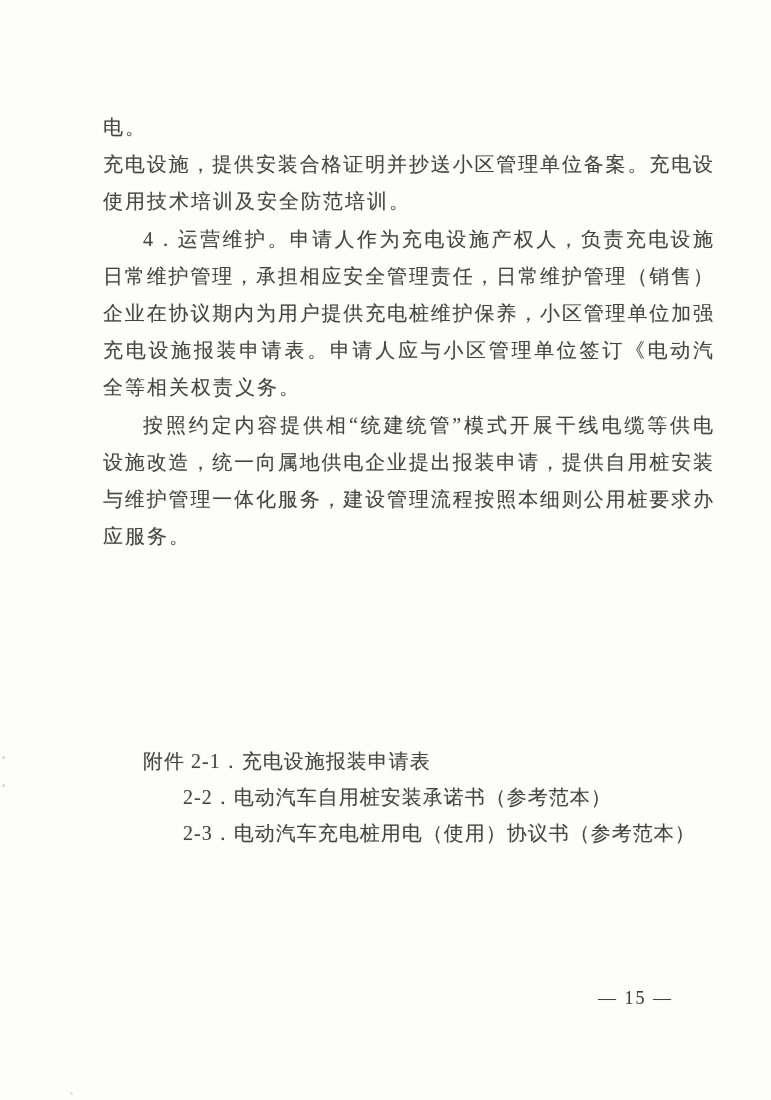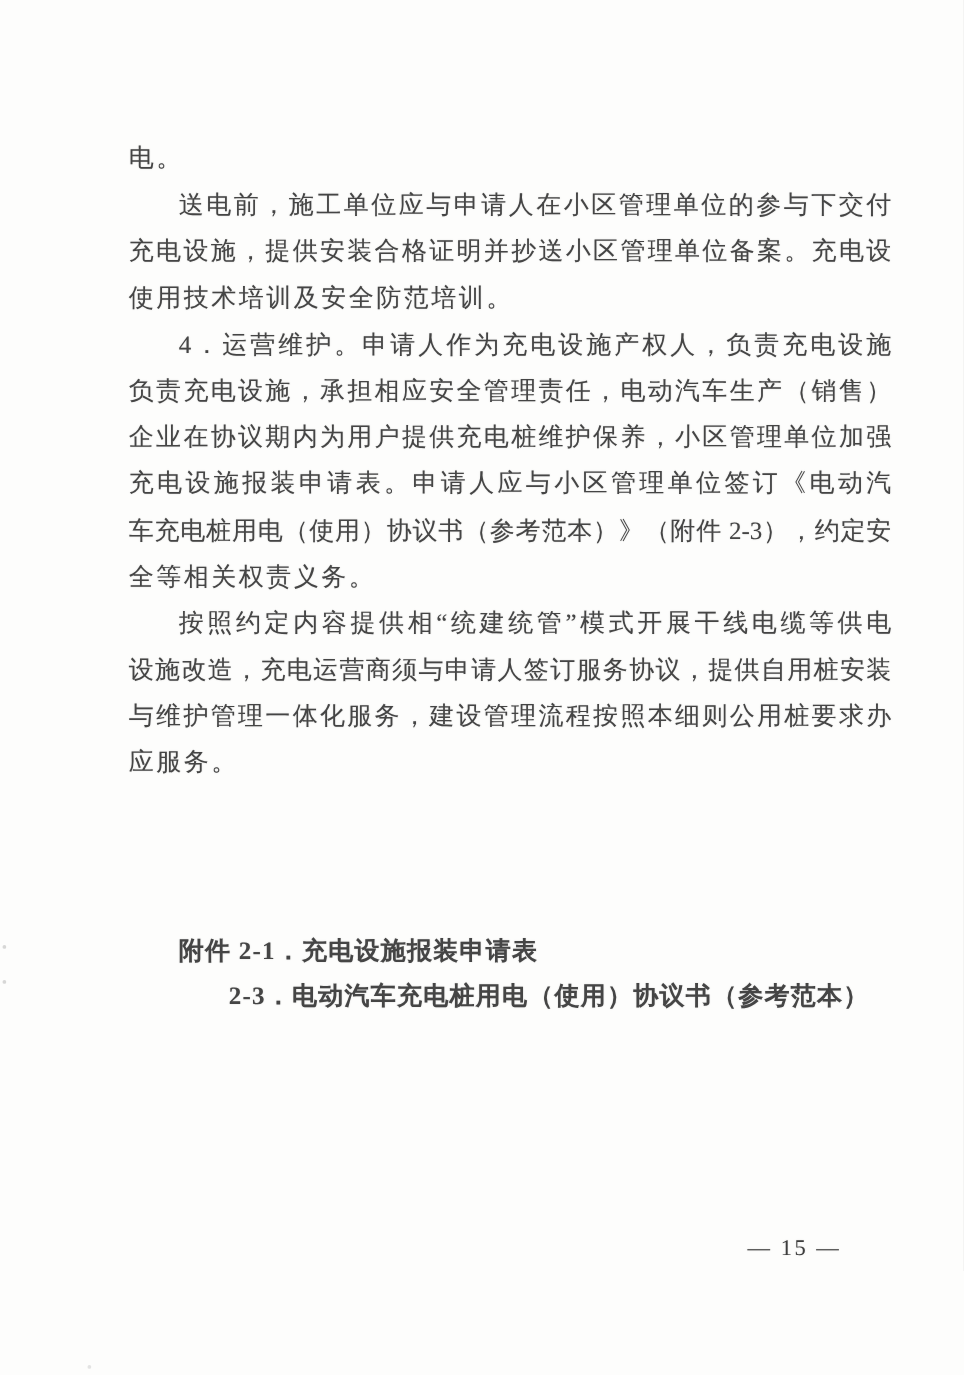--- a/index.html
+++ b/index.html
@@ -43,21 +43,21 @@
   .attachments {
     position: absolute;
     left: 103px;
     top: 743px;
     width: 620px;
     font-size: 20px;
     line-height: 36px;
     letter-spacing: 1px;
     text-shadow: 0 0 1px rgba(90,90,90,0.35);
   }
-  .attach-line { white-space: nowrap; font-weight: bold; }
+  .attach-line { white-space: nowrap; }
   .attach-line.first { margin-left: 40px; }
   .attach-line.cont  { margin-left: 80px; }
   
   .footer {
     position: absolute;
     left: 598px;
     top: 988px;
     font-size: 18px;
     letter-spacing: 2px;
     color: #3d3d3d;
@@ -75,37 +75,36 @@
   .speck.s2 { left: 2px;  top: 784px; width: 3px; height: 3px; }
   .speck.s3 { left: 70px; top: 1092px; width: 3px; height: 3px; opacity: 0.3; }
 </style>
 </head>
 <body>
 
 <div class="page">
 
   <div class="textblock">
     <div class="line end">电。</div>
-    <div class="line indent">送电前，施工单位应与申请人在小区管理单位的参与下交付</div>
     <div class="line">充电设施，提供安装合格证明并抄送小区管理单位备案。充电设</div>
     <div class="line end">使用技术培训及安全防范培训。</div>
     <div class="line indent">4．运营维护。申请人作为充电设施产权人，负责充电设施</div>
-    <div class="line">负责充电设施，承担相应安全管理责任，电动汽车生产（销售）</div>
+    <div class="line">日常维护管理，承担相应安全管理责任，日常维护管理（销售）</div>
     <div class="line">企业在协议期内为用户提供充电桩维护保养，小区管理单位加强</div>
     <div class="line">充电设施报装申请表。申请人应与小区管理单位签订《电动汽</div>
-    <div class="line">车充电桩用电（使用）协议书（参考范本）》（附件 2-3），约定安</div>
     <div class="line end">全等相关权责义务。</div>
     <div class="line indent">按照约定内容提供相“统建统管”模式开展干线电缆等供电</div>
-    <div class="line">设施改造，充电运营商须与申请人签订服务协议，提供自用桩安装</div>
+    <div class="line">设施改造，统一向属地供电企业提出报装申请，提供自用桩安装</div>
     <div class="line">与维护管理一体化服务，建设管理流程按照本细则公用桩要求办</div>
     <div class="line end">应服务。</div>
   </div>
 
   <div class="attachments">
     <div class="attach-line first">附件 2-1．充电设施报装申请表</div>
+    <div class="attach-line cont">2-2．电动汽车自用桩安装承诺书（参考范本）</div>
     <div class="attach-line cont">2-3．电动汽车充电桩用电（使用）协议书（参考范本）</div>
   </div>
 
   <div class="footer">— 15 —</div>
 
   <div class="speck s1"></div>
   <div class="speck s2"></div>
   <div class="speck s3"></div>
 
 </div>

